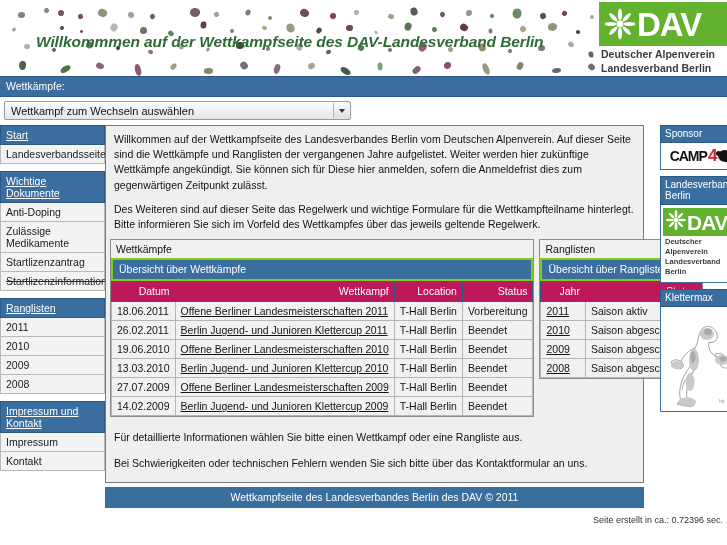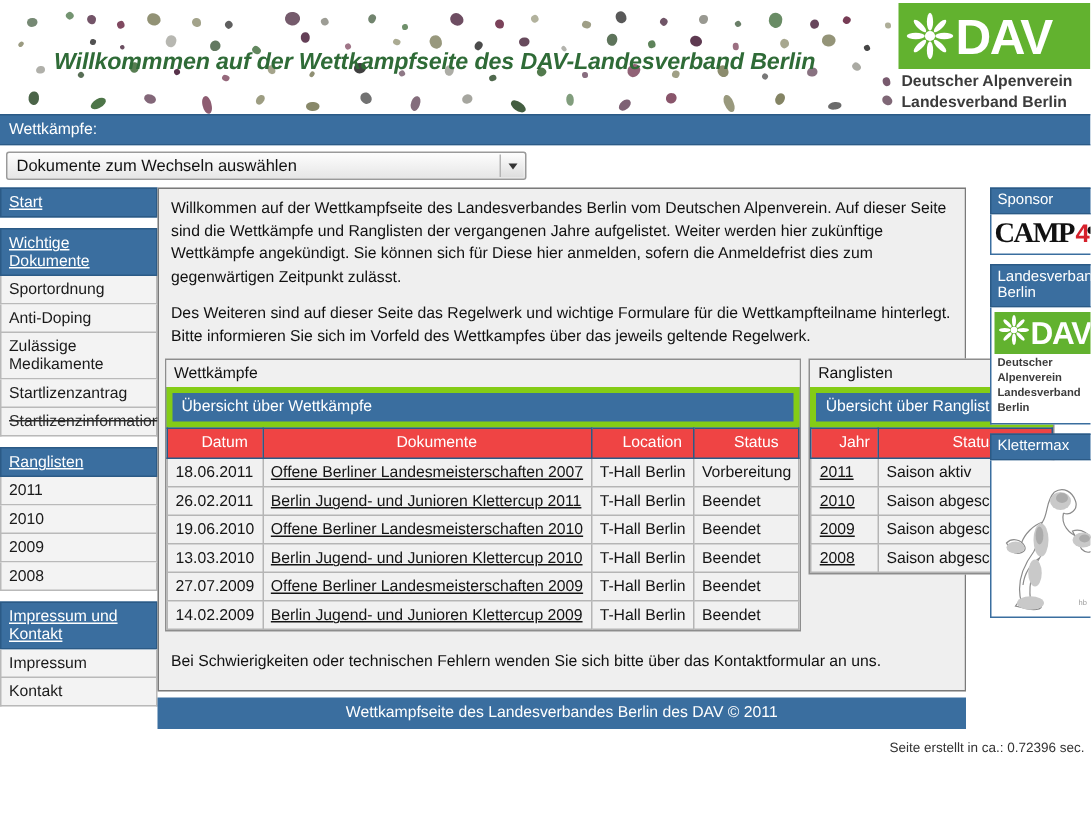--- a/index.html
+++ b/index.html
@@ -163,32 +163,32 @@
     background: #f0f0f0;
     font-size: 10.5px;
     color: #111;
     padding: 3px 5px 3px 5px;
   }
   .tbl-subcap {
     background: #3a6e9f;
     color: #ffffff;
     font-size: 10.5px;
     padding: 3px 6px 4px 6px;
-    border: 4px solid #84cc16;
+    border: 2px solid #84cc16;
   }
   table.data {
     border-collapse: collapse;
     width: 100%;
     font-size: 10.5px;
   }
   table.data th {
-    background: #ef4444;
+    background: #be185d;
     color: #ffffff;
     font-weight: normal;
-    text-align: center;
+    text-align: right;
     padding: 3px 5px 4px 18px;
     border: 1px solid #2b5a86;
   }
   table.data td {
     background: #f1f1f1;
     color: #141414;
     padding: 3px 5px 3px 5px;
     border: 1px solid #b5b5b5;
     white-space: nowrap;
   }
@@ -229,22 +229,22 @@
     border-top: none;
     background: #ffffff;
     padding: 3px 2px;
     text-align: center;
   }
   .camp4-logo {
     display: flex; align-items: center; justify-content: center;
     height: 20px; gap: 1px;
   }
   .camp4-txt {
-    font-size: 19px; font-weight: bold; color: #111;
-    letter-spacing: -1px; font-family: Liberation Serif, serif;
+    font-size: 14px; font-weight: bold; color: #111;
+    letter-spacing: -1px; font-family: Liberation Sans, sans-serif;
   }
   .camp4-4 { font-size: 17px; font-weight: bold; color: #d6212b; }
   .camp4-bear {
     width: 15px; height: 12px; background: #111;
     border-radius: 45% 55% 40% 50%;
     position: relative;
   }
   .camp4-bear::before {
     content:""; position:absolute; left:-2px; top:1px;
     width:5px; height:5px; background:#111; border-radius:50%;
@@ -401,36 +401,36 @@
       <div class="dav-sub">
         <div>Deutscher Alpenverein</div>
         <div>Landesverband Berlin</div>
       </div>
     </div>
   </div>
 
   <div class="selectbar-label">Wettkämpfe:</div>
   <div class="selectbar-wrap">
     <div class="wk-select">
-      <span>Dokumente zum Wechseln auswählen</span>
+      <span>Wettkampf zum Wechseln auswählen</span>
       <span class="arrowbox">
         <span class="caret-down"></span>
       </span>
     </div>
   </div>
 
   <div class="body-row">
 
     <div class="col-left" id="leftnav">
         <div class="nav-group">
           <div class="nav-head">Start</div>
+          <div class="nav-item">Landesverbandsseite</div>
         </div>
         <div class="nav-group">
           <div class="nav-head">Wichtige Dokumente</div>
-          <div class="nav-item">Sportordnung</div>
           <div class="nav-item">Anti-Doping</div>
           <div class="nav-item">Zulässige Medikamente</div>
           <div class="nav-item">Startlizenzantrag</div>
           <div class="nav-item struck">Startlizenzinformation</div>
         </div>
         <div class="nav-group">
           <div class="nav-head">Ranglisten</div>
           <div class="nav-item">2011</div>
           <div class="nav-item">2010</div>
           <div class="nav-item">2009</div>
@@ -454,29 +454,29 @@
         <div class="tables-row">
 
           <div class="tbl-col-left">
             <div class="tbl-outer">
               <div class="tbl-cap">Wettkämpfe</div>
               <div class="tbl-subcap">Übersicht über Wettkämpfe</div>
               <table class="data">
                 <thead>
                     <tr id="wk-head">
                       <th>Datum</th>
-                      <th>Dokumente</th>
+                      <th>Wettkampf</th>
                       <th>Location</th>
                       <th>Status</th>
                     </tr>
                   </thead>
                 <tbody id="wk-body">
                     <tr>
                       <td>18.06.2011</td>
-                      <td><a href="#">Offene Berliner Landesmeisterschaften 2007</a></td>
+                      <td><a href="#">Offene Berliner Landesmeisterschaften 2011</a></td>
                       <td>T-Hall Berlin</td>
                       <td>Vorbereitung</td>
                     </tr>
                     <tr>
                       <td>26.02.2011</td>
                       <td><a href="#">Berlin Jugend- und Junioren Klettercup 2011</a></td>
                       <td>T-Hall Berlin</td>
                       <td>Beendet</td>
                     </tr>
                     <tr>
@@ -537,20 +537,21 @@
                       <td>Saison abgeschlossen</td>
                     </tr>
                   </tbody>
               </table>
             </div>
           </div>
 
         </div>
 
         <div class="main-foot">
+          <p>Für detaillierte Informationen wählen Sie bitte einen Wettkampf oder eine Rangliste aus.</p>
           <p>Bei Schwierigkeiten oder technischen Fehlern wenden Sie sich bitte über das Kontaktformular an uns.</p>
         </div>
       </div>
 
       <div class="copybar">Wettkampfseite des Landesverbandes Berlin des DAV © 2011</div>
     </div>
 
     <div class="col-right">
 
       <div class="side-group">

